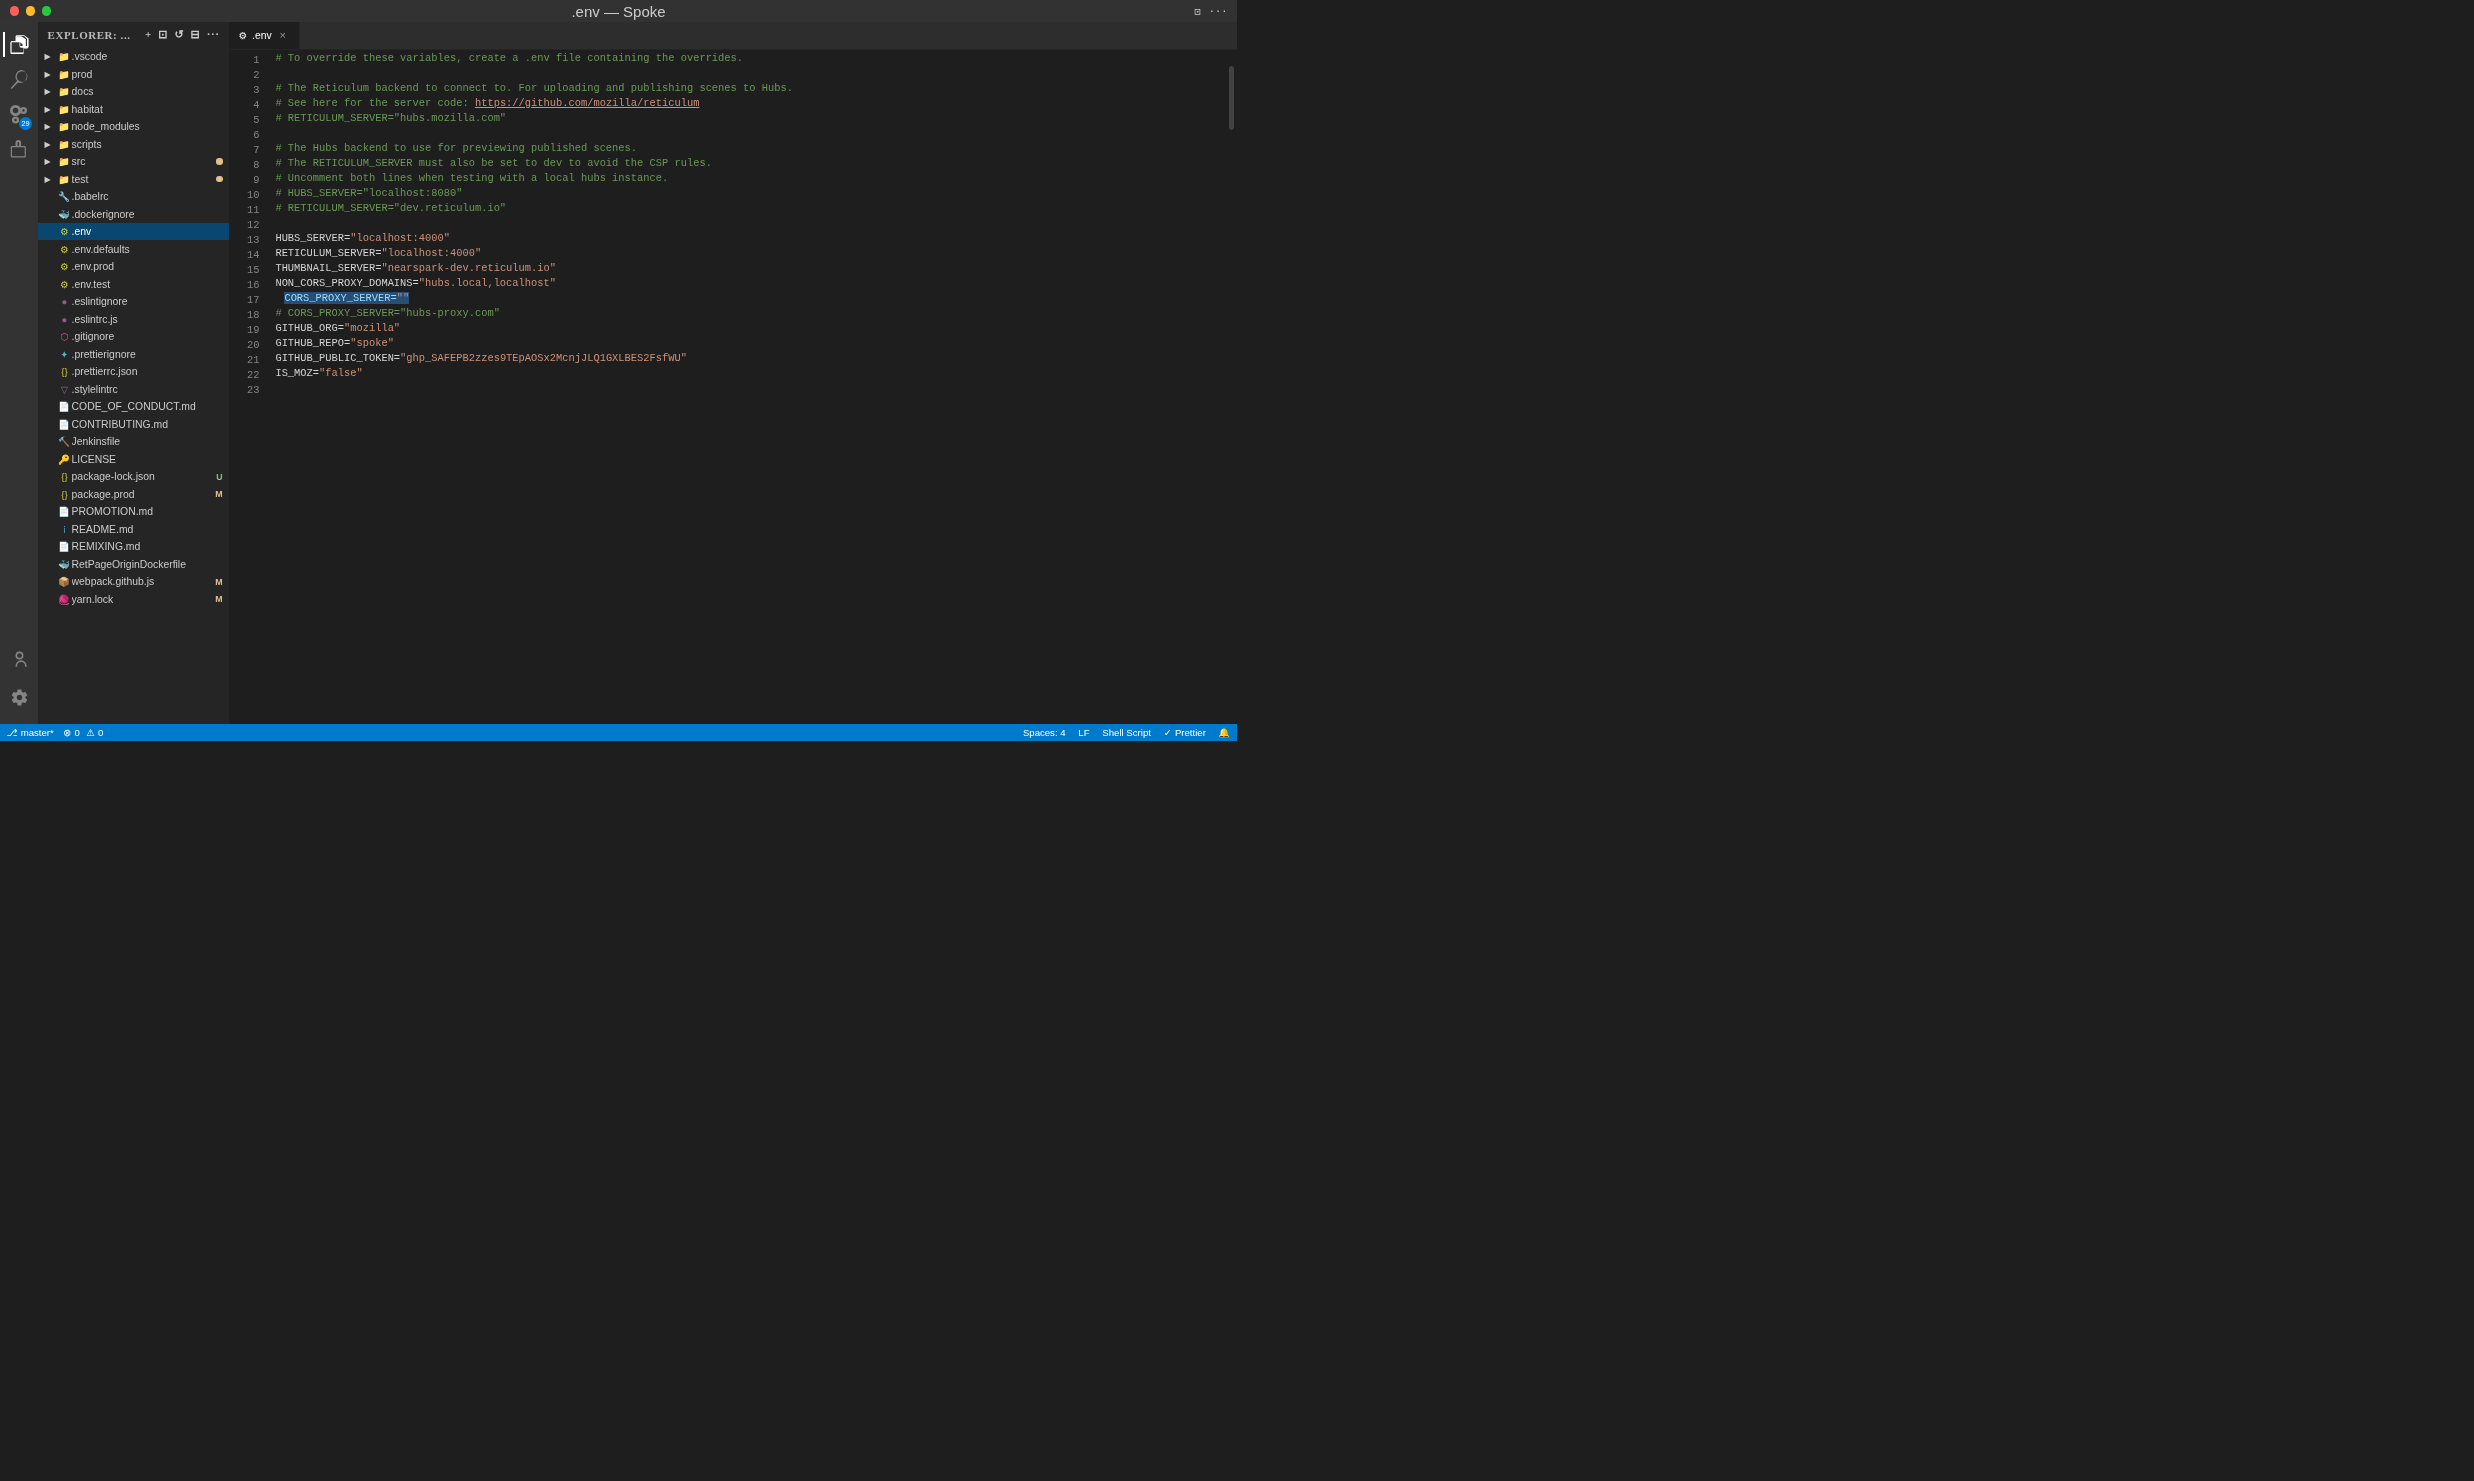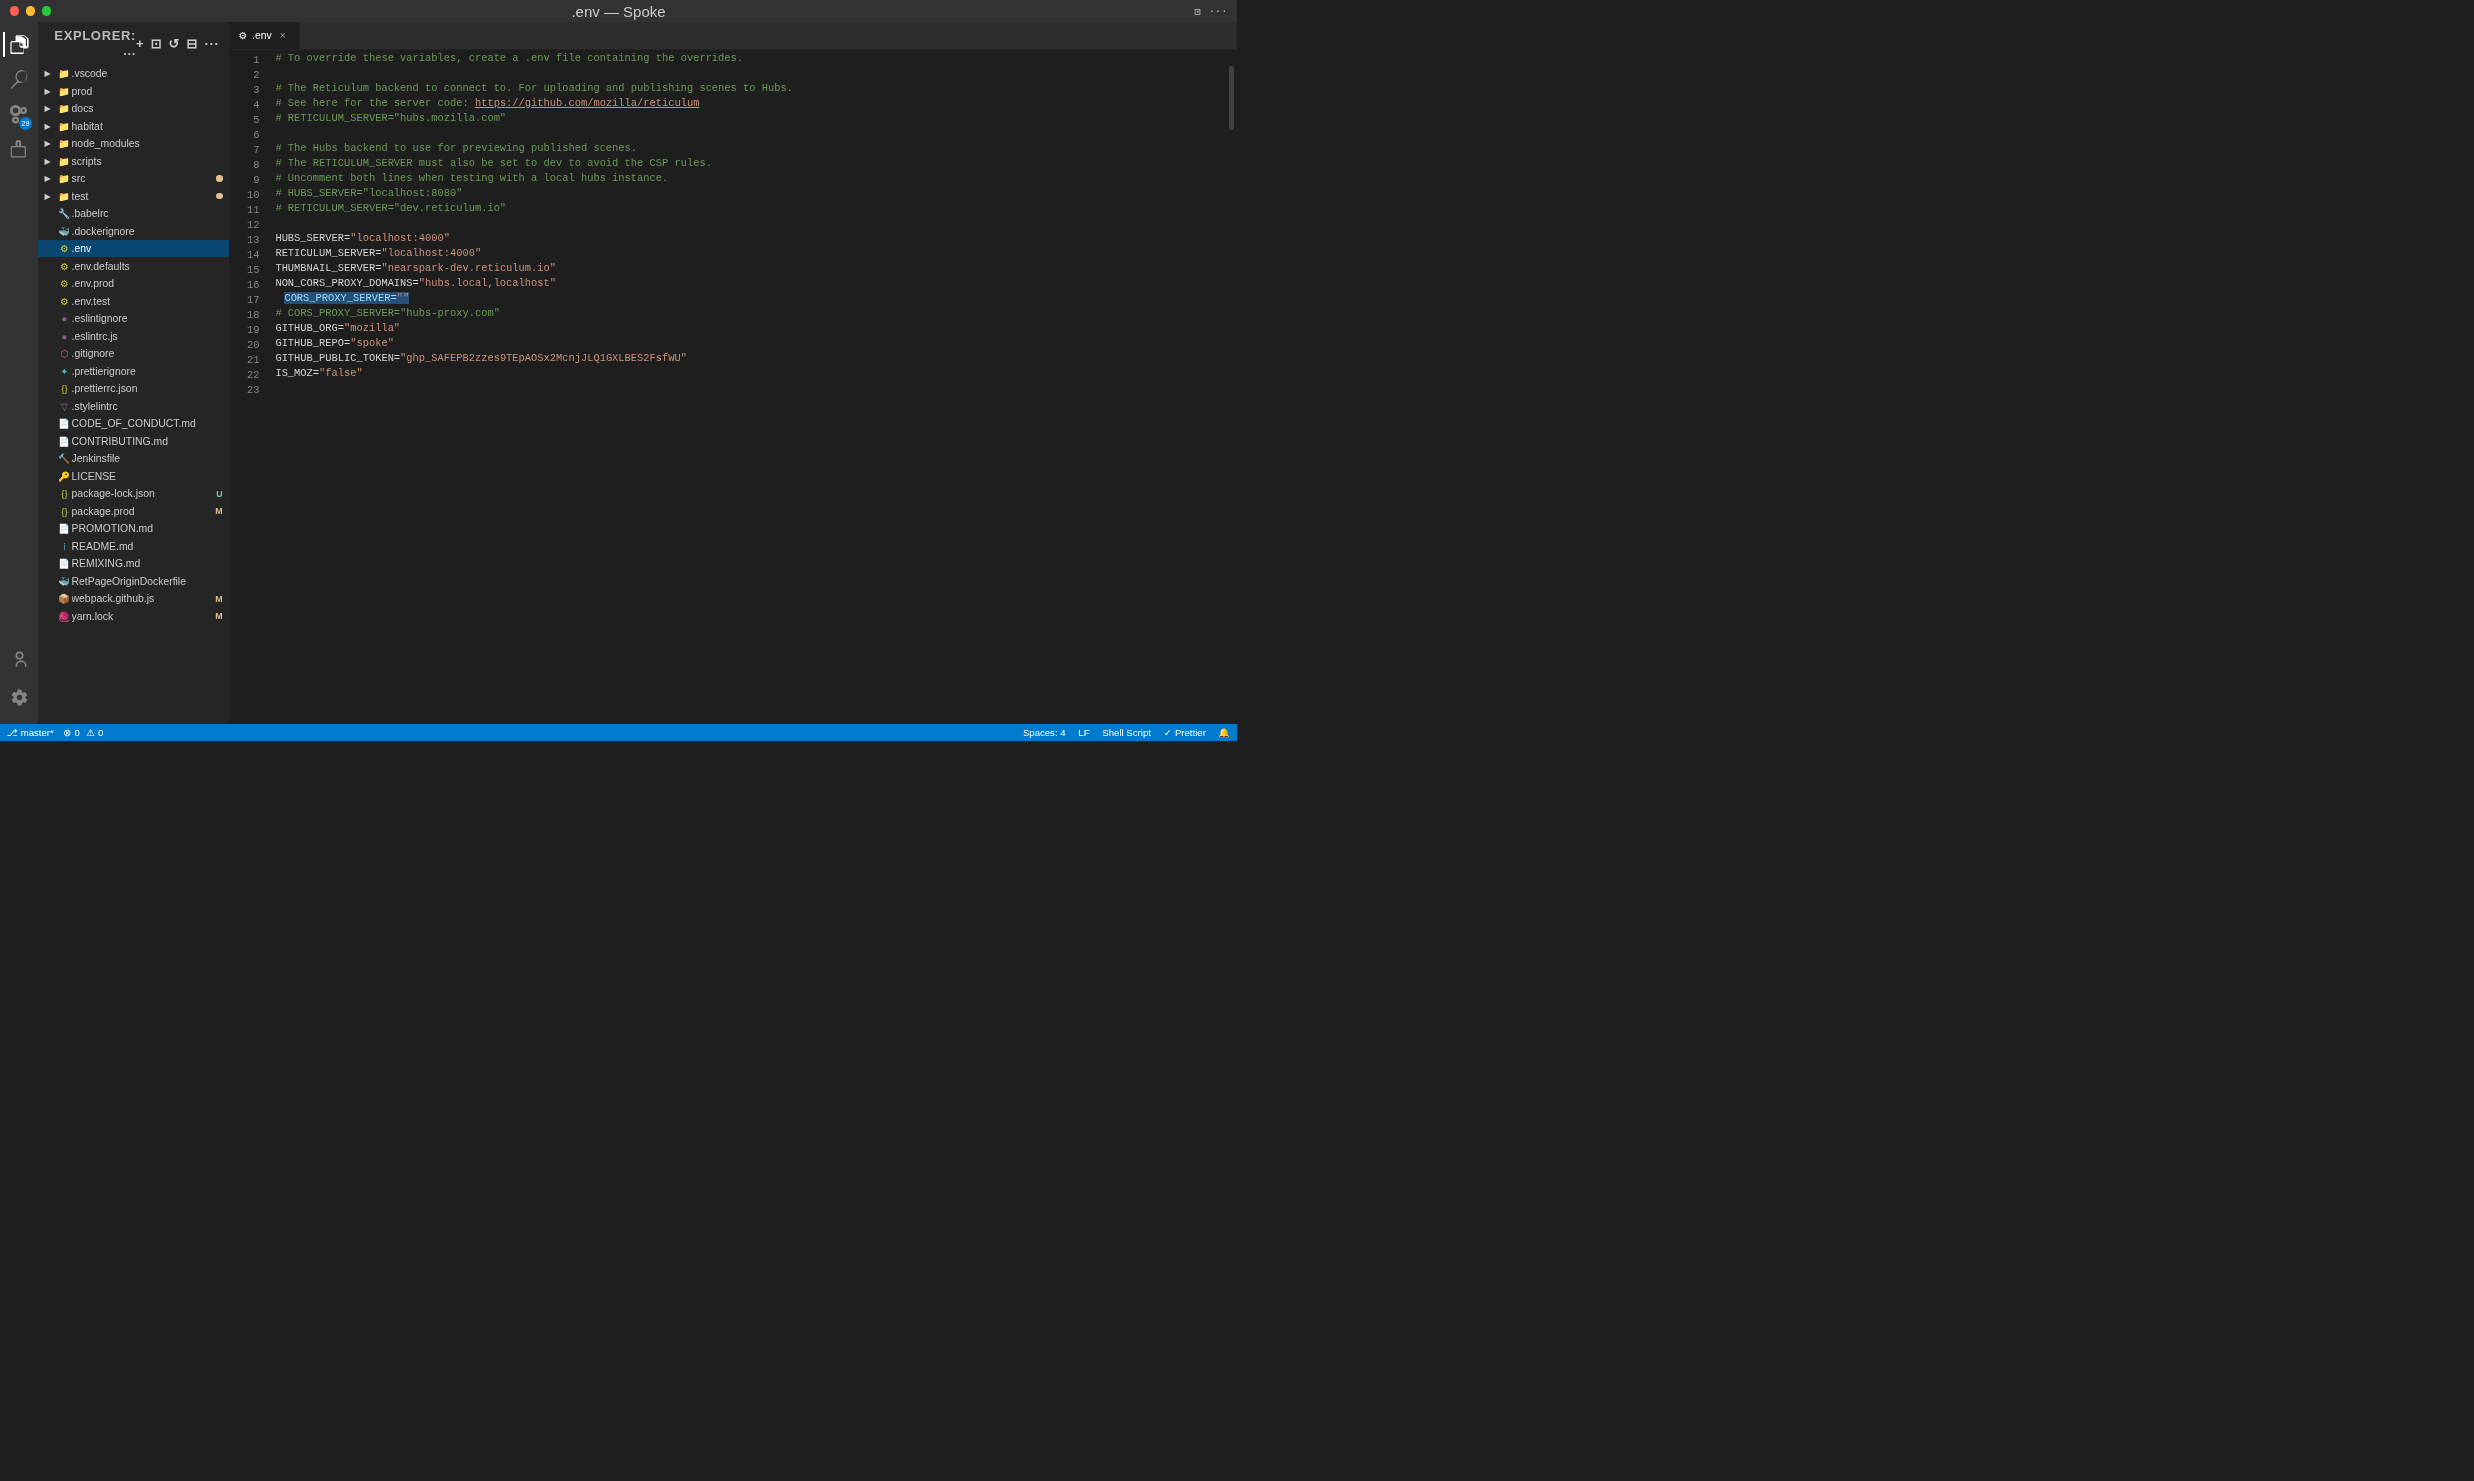--- a/index.html
+++ b/index.html
@@ -124,22 +124,22 @@
       flex-direction: column;
       flex-shrink: 0;
       overflow: hidden;
     }
     .sidebar-header {
       display: flex;
       align-items: center;
       justify-content: space-between;
       padding: 6.4px 9.6px;
       color: #bbbbbb;
-      font-size: 13px;
-      font-family: Liberation Sans, sans-serif;
+      font-size: 11px;
+      font-family: Liberation Serif, serif;
       font-weight: 600;
       text-transform: uppercase;
       letter-spacing: 0.05em;
       flex-shrink: 0;
       text-align: right;
     }
     .sidebar-header-icons {
       display: flex;
       gap: 6.4px;
       color: #cccccc;

